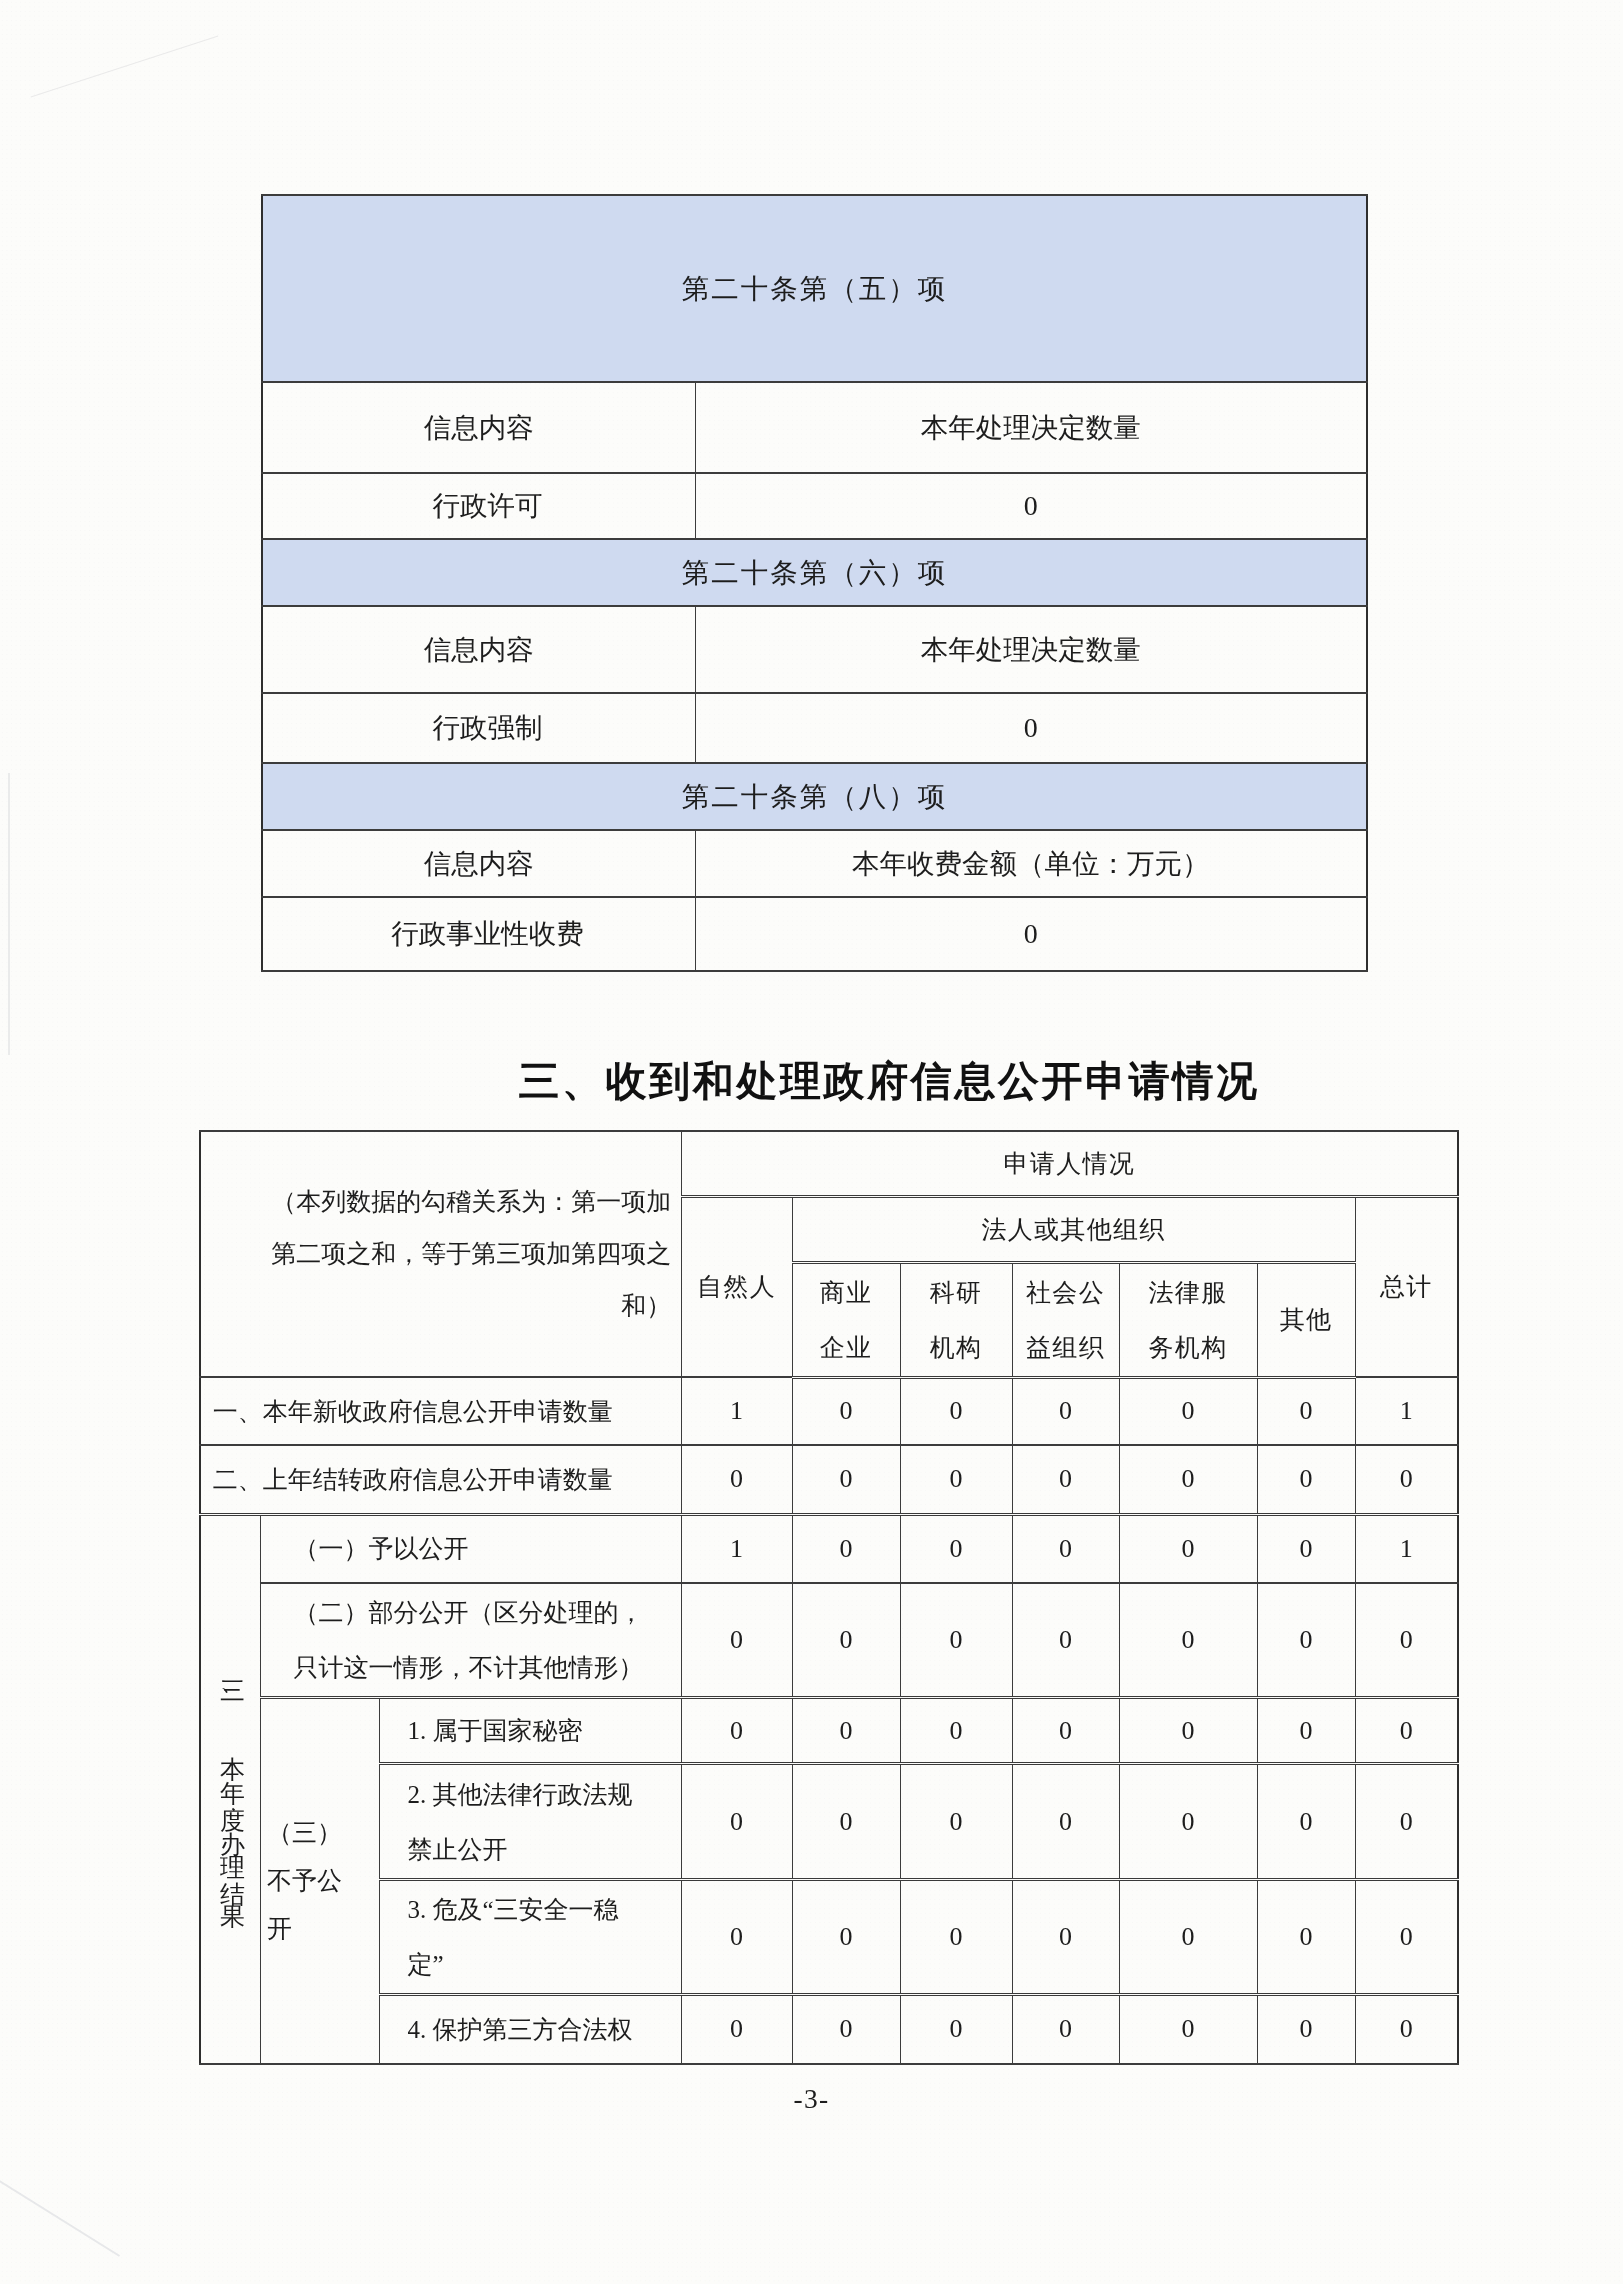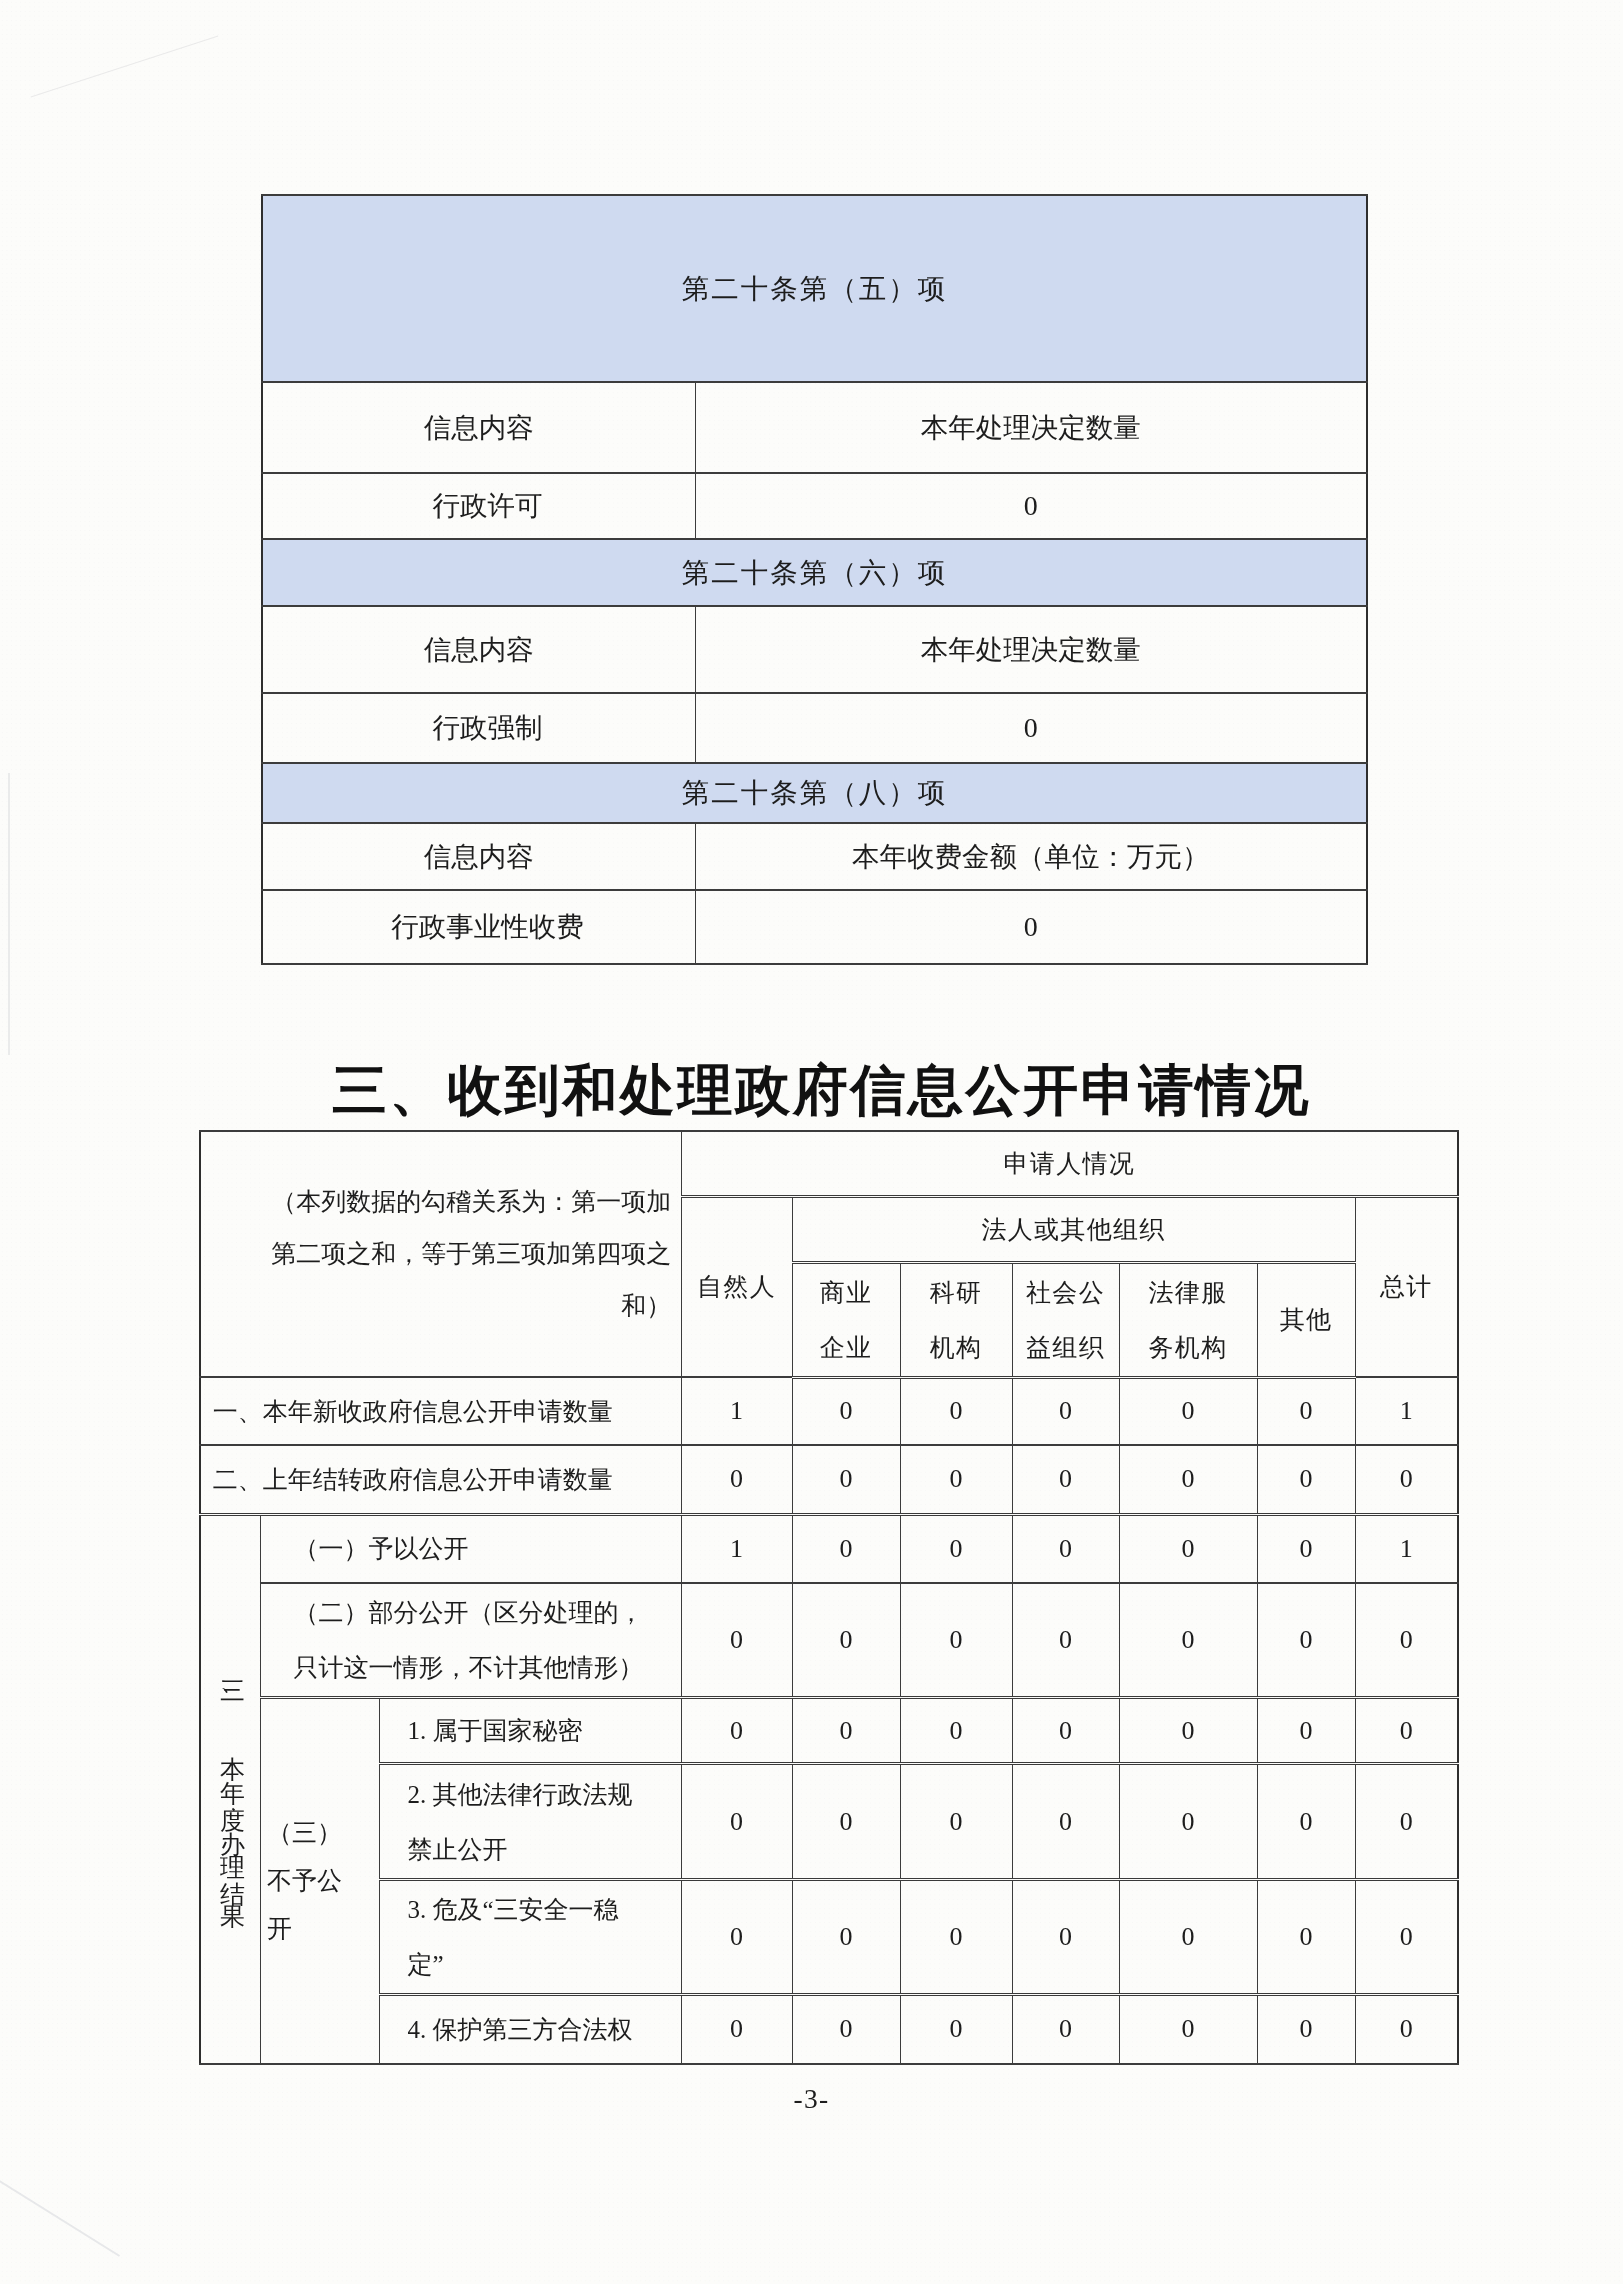--- a/index.html
+++ b/index.html
@@ -38,22 +38,23 @@
     text-align:center;
     letter-spacing:2px;
   }
   #table1 td.ch{text-align:center;}
   #table1 td.il{text-align:center;padding-left:18.4px;}
   #table1 td.iv{text-align:center;font-size:28px;}
   
   #heading{
     position:absolute;left:332px;top:1054px;width:1114px;
     font-family:Liberation Sans, sans-serif;
-    font-weight:700;font-size:55px;letter-spacing:2.6px;color:#111;
+    font-weight:700;font-size:41px;letter-spacing:2.6px;color:#111;
     white-space:nowrap;
+    text-align:center;
   }
   
   #table2{left:199px;top:1130px;width:1258px;font-size:25px;}
   #table2 td{text-align:center;}
   #table2 td.note{padding:3.9px 9.2px;}
   #table2 .note-line{line-height:52px;text-align:right;}
   #table2 td.hcell{letter-spacing:1.3px;}
   #table2 .org2{line-height:55px;}
   #table2 td.lab{text-align:left;}
   #table2 td.lab .lab-line{line-height:55px;}
@@ -117,21 +118,21 @@
     </tr>
     <tr style="height:87px">
       <td class="ch">信息内容</td>
       <td class="ch">本年处理决定数量</td>
     </tr>
     <tr style="height:70px">
       <td class="il">行政强制</td>
       <td class="iv">0</td>
     </tr>
 
-    <tr style="height:60px">
+    <tr style="height:67px">
       <td colspan="2" class="band">第二十条第（八）项</td>
     </tr>
     <tr style="height:67px">
       <td class="ch">信息内容</td>
       <td class="ch">本年收费金额（单位：万元）</td>
     </tr>
     <tr style="height:74px">
       <td class="il">行政事业性收费</td>
       <td class="iv">0</td>
     </tr>

